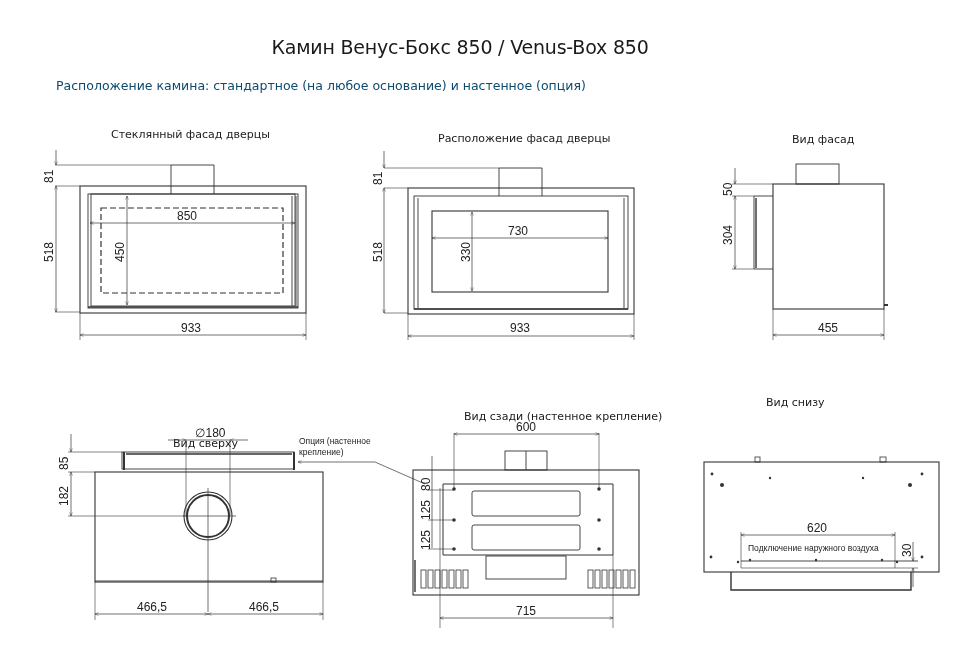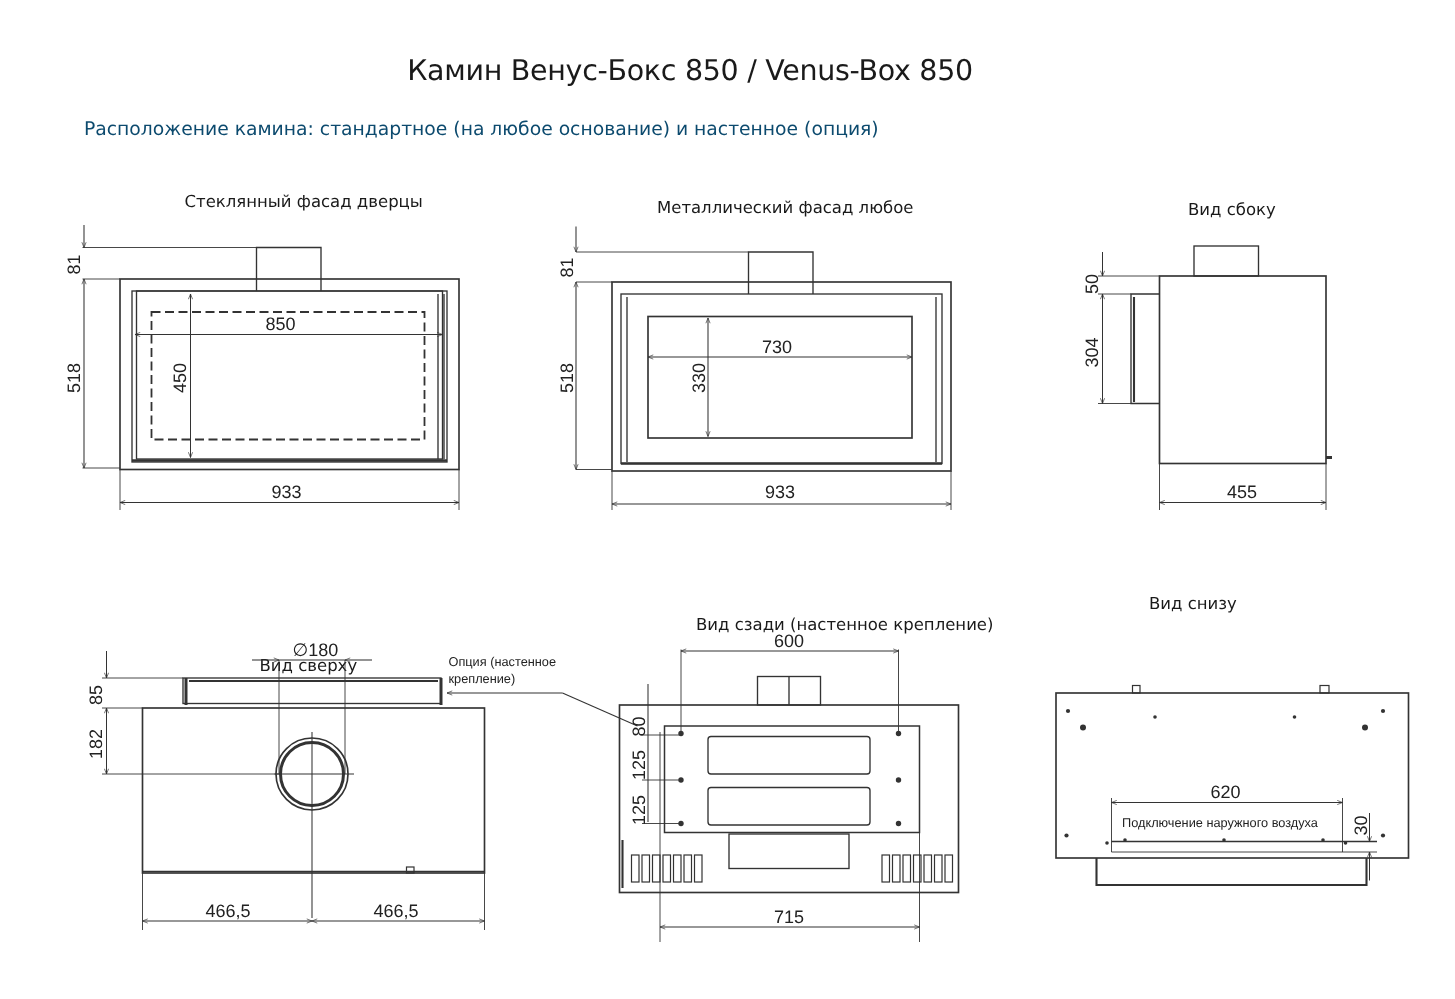--- a/index.html
+++ b/index.html
@@ -9,23 +9,23 @@
   .cap{position:absolute;font-size:11px;font-family:"DejaVu Sans",sans-serif;color:#1a1a1a;white-space:nowrap;}
   svg.draw{position:absolute;left:0;top:0;}
   svg text{font-family:"Liberation Sans",sans-serif;fill:#222;}
 </style>
 </head>
 <body>
 
 <div class="title">Камин Венус-Бокс 850 / Venus-Box 850</div>
 <div class="subtitle">Расположение камина: стандартное (на любое основание) и настенное (опция)</div>
 
-<div class="cap" style="left:123px;top:128px;text-align:right;">Стеклянный фасад дверцы</div>
-<div class="cap" style="left:438px;top:132px;">Металлический фасад любое</div>
-<div class="cap" style="left:792px;top:133px;">Вид сбоку</div>
+<div class="cap" style="left:111px;top:128px;text-align:right;">Стеклянный фасад дверцы</div>
+<div class="cap" style="left:438px;top:132px;">Расположение фасад дверцы</div>
+<div class="cap" style="left:792px;top:133px;">Вид фасад</div>
 <div class="cap" style="left:173px;top:389px;margin-top:48px;">Вид сверху</div>
 <div class="cap" style="left:436px;top:410px;margin-left:28px;">Вид сзади (настенное крепление)</div>
 <div class="cap" style="left:766px;top:396px;">Вид снизу</div>
 
 <svg class="draw" width="970" height="666" viewBox="0 0 970 666" xmlns="http://www.w3.org/2000/svg">
   <defs>
     <marker id="ar" viewBox="0 0 10 10" refX="10" refY="5" markerWidth="7" markerHeight="5" orient="auto-start-reverse">
       <path d="M0,1 L10,5 L0,9" fill="none" stroke="#333" stroke-width="1.3"></path>
     </marker>
   </defs>

